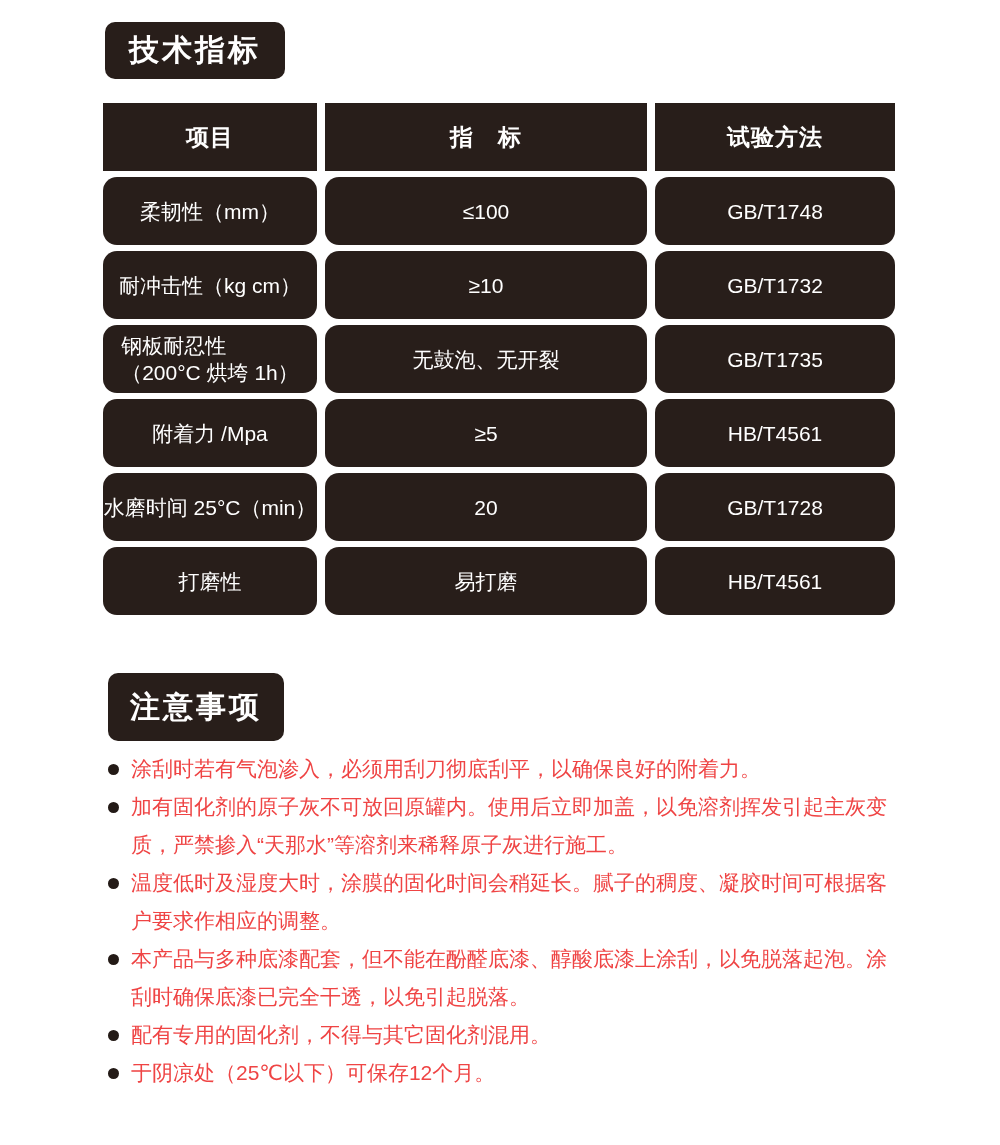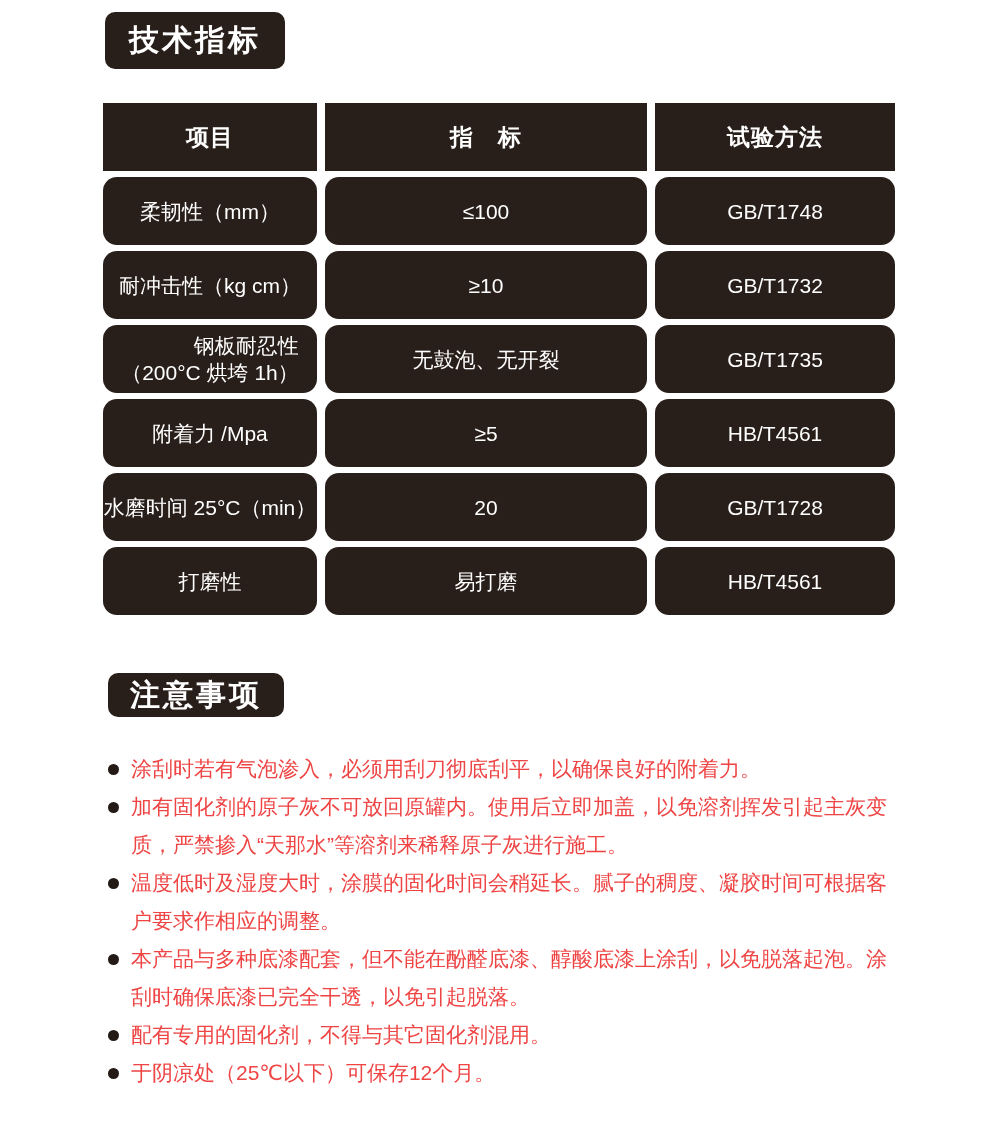--- a/index.html
+++ b/index.html
@@ -22,41 +22,41 @@
     background: #281e1a;
     color: #ffffff;
     border-radius: 10px;
     display: flex;
     align-items: center;
     justify-content: center;
     font-size: 30px;
     font-weight: bold;
     letter-spacing: 3px;
   }
-  .badge-tech  { left: 105px; top: 12px;  width: 180px; height: 57px; }
-  .badge-notes { left: 108px; top: 673px; width: 176px; height: 44px; }
+  .badge-tech  { left: 105px; top: 22px;  width: 180px; height: 57px; }
+  .badge-notes { left: 108px; top: 673px; width: 176px; height: 68px; }
 
   
   .spec-table {
     position: absolute;
     left: 103px;
     top: 103px;
     width: 792px;
     display: grid;
     grid-template-columns: 214px 322px 240px;
     grid-auto-rows: 68px;
     gap: 6px 8px;
   }
   .cell {
     background: #281e1a;
     color: #ffffff;
     display: flex;
     align-items: center;
     justify-content: center;
-    text-align: right;
+    text-align: left;
     white-space: pre-line;
     line-height: 27px;
   }
   .cell.th { font-size: 23px; font-weight: bold; letter-spacing: 1px; }
   .cell.td { font-size: 21px; font-weight: 500; border-radius: 14px; }
 
   
   .notes-list {
     position: absolute;
     left: 108px;

